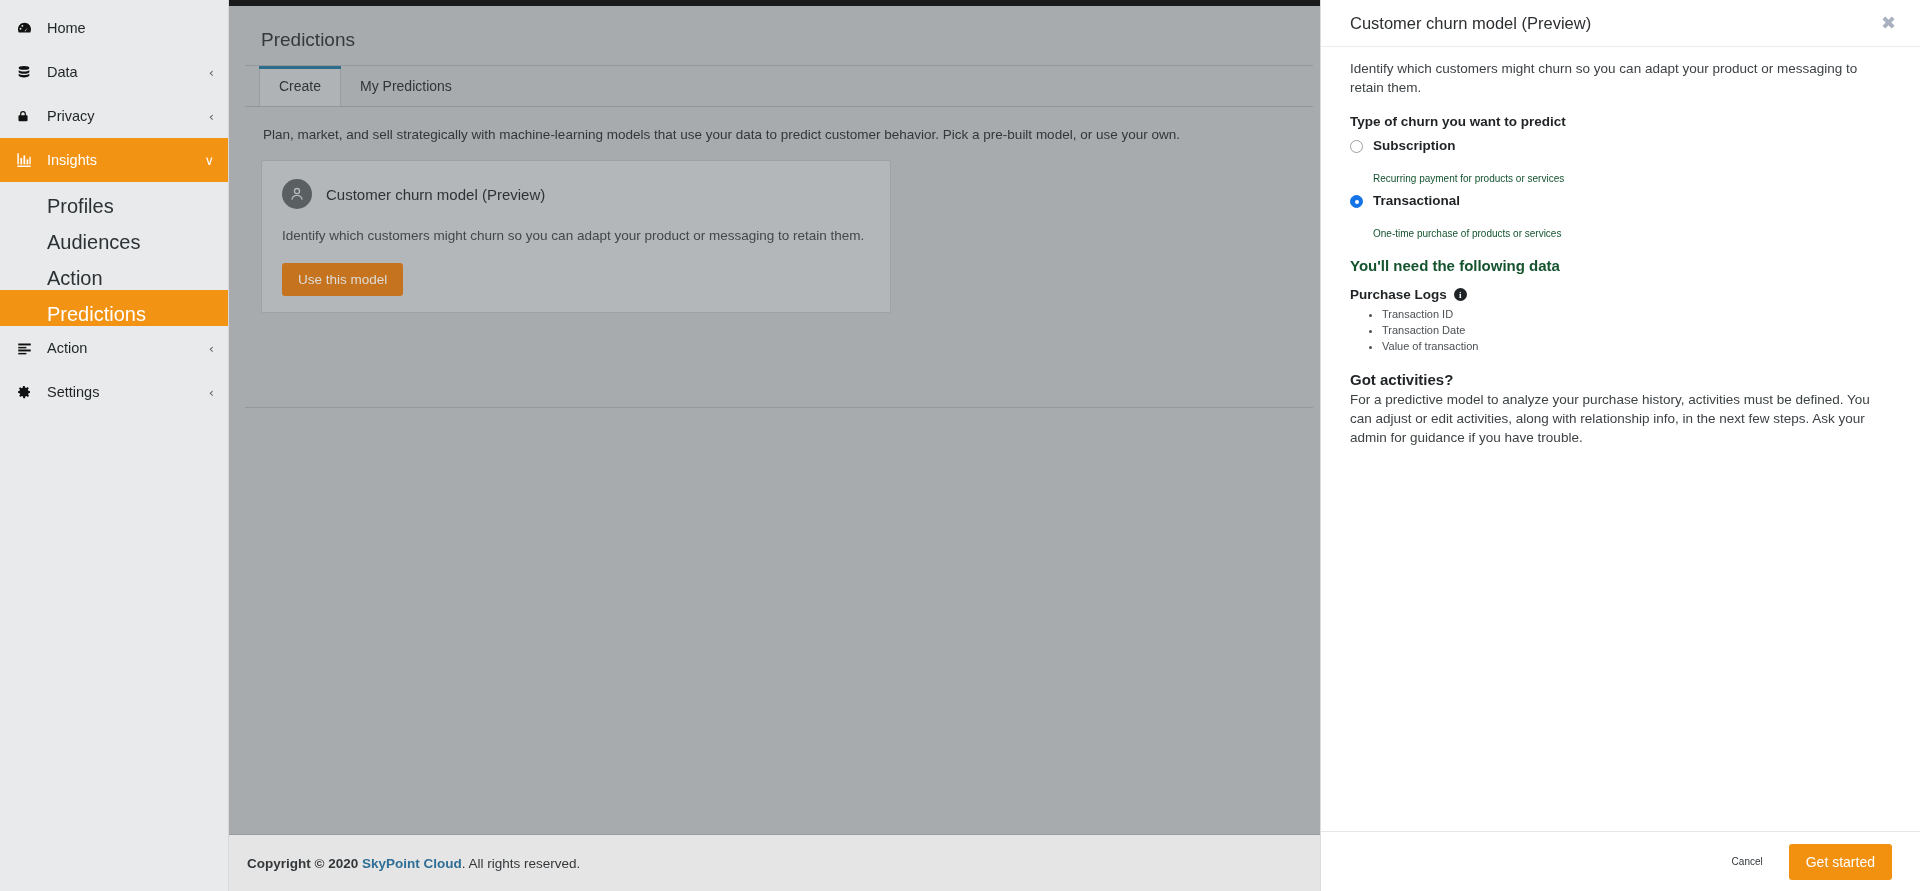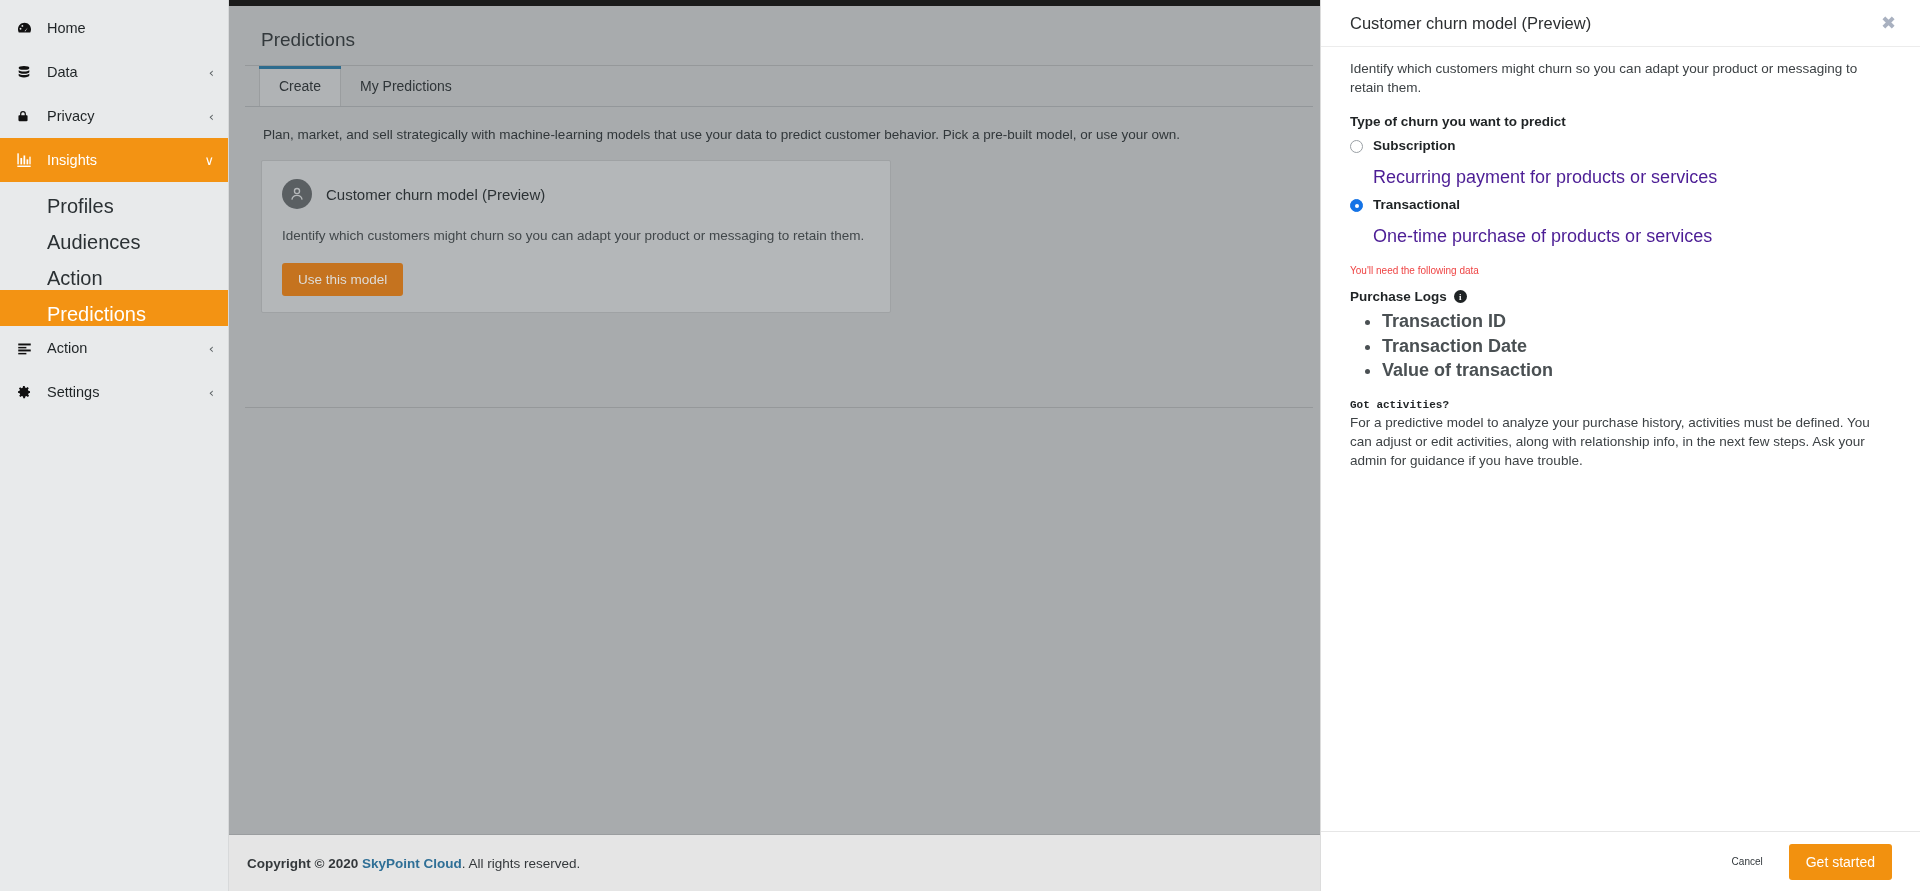--- a/index.html
+++ b/index.html
@@ -220,52 +220,50 @@
     position: relative;
   }
   .radio.checked { border-color: #1473e6; background: #1473e6; }
   .radio.checked::after {
     content: ""; position: absolute;
     left: 3.5px; top: 3.5px; width: 4px; height: 4px;
     border-radius: 50%; background: #ffffff;
   }
   .radio-main { font-size: 13.5px; font-weight: bold; color: #1f2325; }
   .radio-sub {
-    font-size: 18px; color: #4c1d95;
-    margin-left: 23px; margin-top: 14px; margin-bottom: 9px;
+    font-size: 10px; color: #14532d;
+    margin-left: 23px; margin-top: 20px; margin-bottom: 9px;
   }
   .sec-h {
-    font-size: 10px; font-weight: normal; color: #ef4444;
+    font-size: 15px; font-weight: bold; color: #14532d;
     margin-top: 18px;
   }
   .sub-h {
     font-size: 13.5px; font-weight: bold; color: #1f2325;
     margin-top: 13px;
     display: flex; align-items: center; gap: 7px;
   }
   .info-dot {
     display: inline-flex; align-items: center; justify-content: center;
     width: 13px; height: 13px; border-radius: 50%;
     background: #1f2325; color: #ffffff;
     font-size: 9px; font-weight: bold;
     font-family: "Liberation Serif", serif;
     cursor: pointer;
   }
   .data-list { margin: 6px 0 0 18px; }
   .data-list li {
-    font-size: 18px; color: #4a5053;
+    font-size: 11px; color: #4a5053;
     line-height: 1.25; margin-bottom: 2px;
     list-style: disc;
     margin-left: 14px;
-    font-weight: bold;
   }
   .act-h {
-    font-size: 11px; font-weight: bold; color: #1f2325;
+    font-size: 15px; font-weight: bold; color: #1f2325;
     margin-top: 17px;
-    font-family: Liberation Mono, monospace;
   }
   .act-p {
     font-size: 13.5px; color: #3d4245; line-height: 1.42;
     margin-top: 2px; max-width: 545px;
   }
   .modal-foot {
     flex: 0 0 60px; height: 60px;
     border-top: 1px solid #e6e6e6;
     display: flex; align-items: center; justify-content: flex-end;
     gap: 14px;

